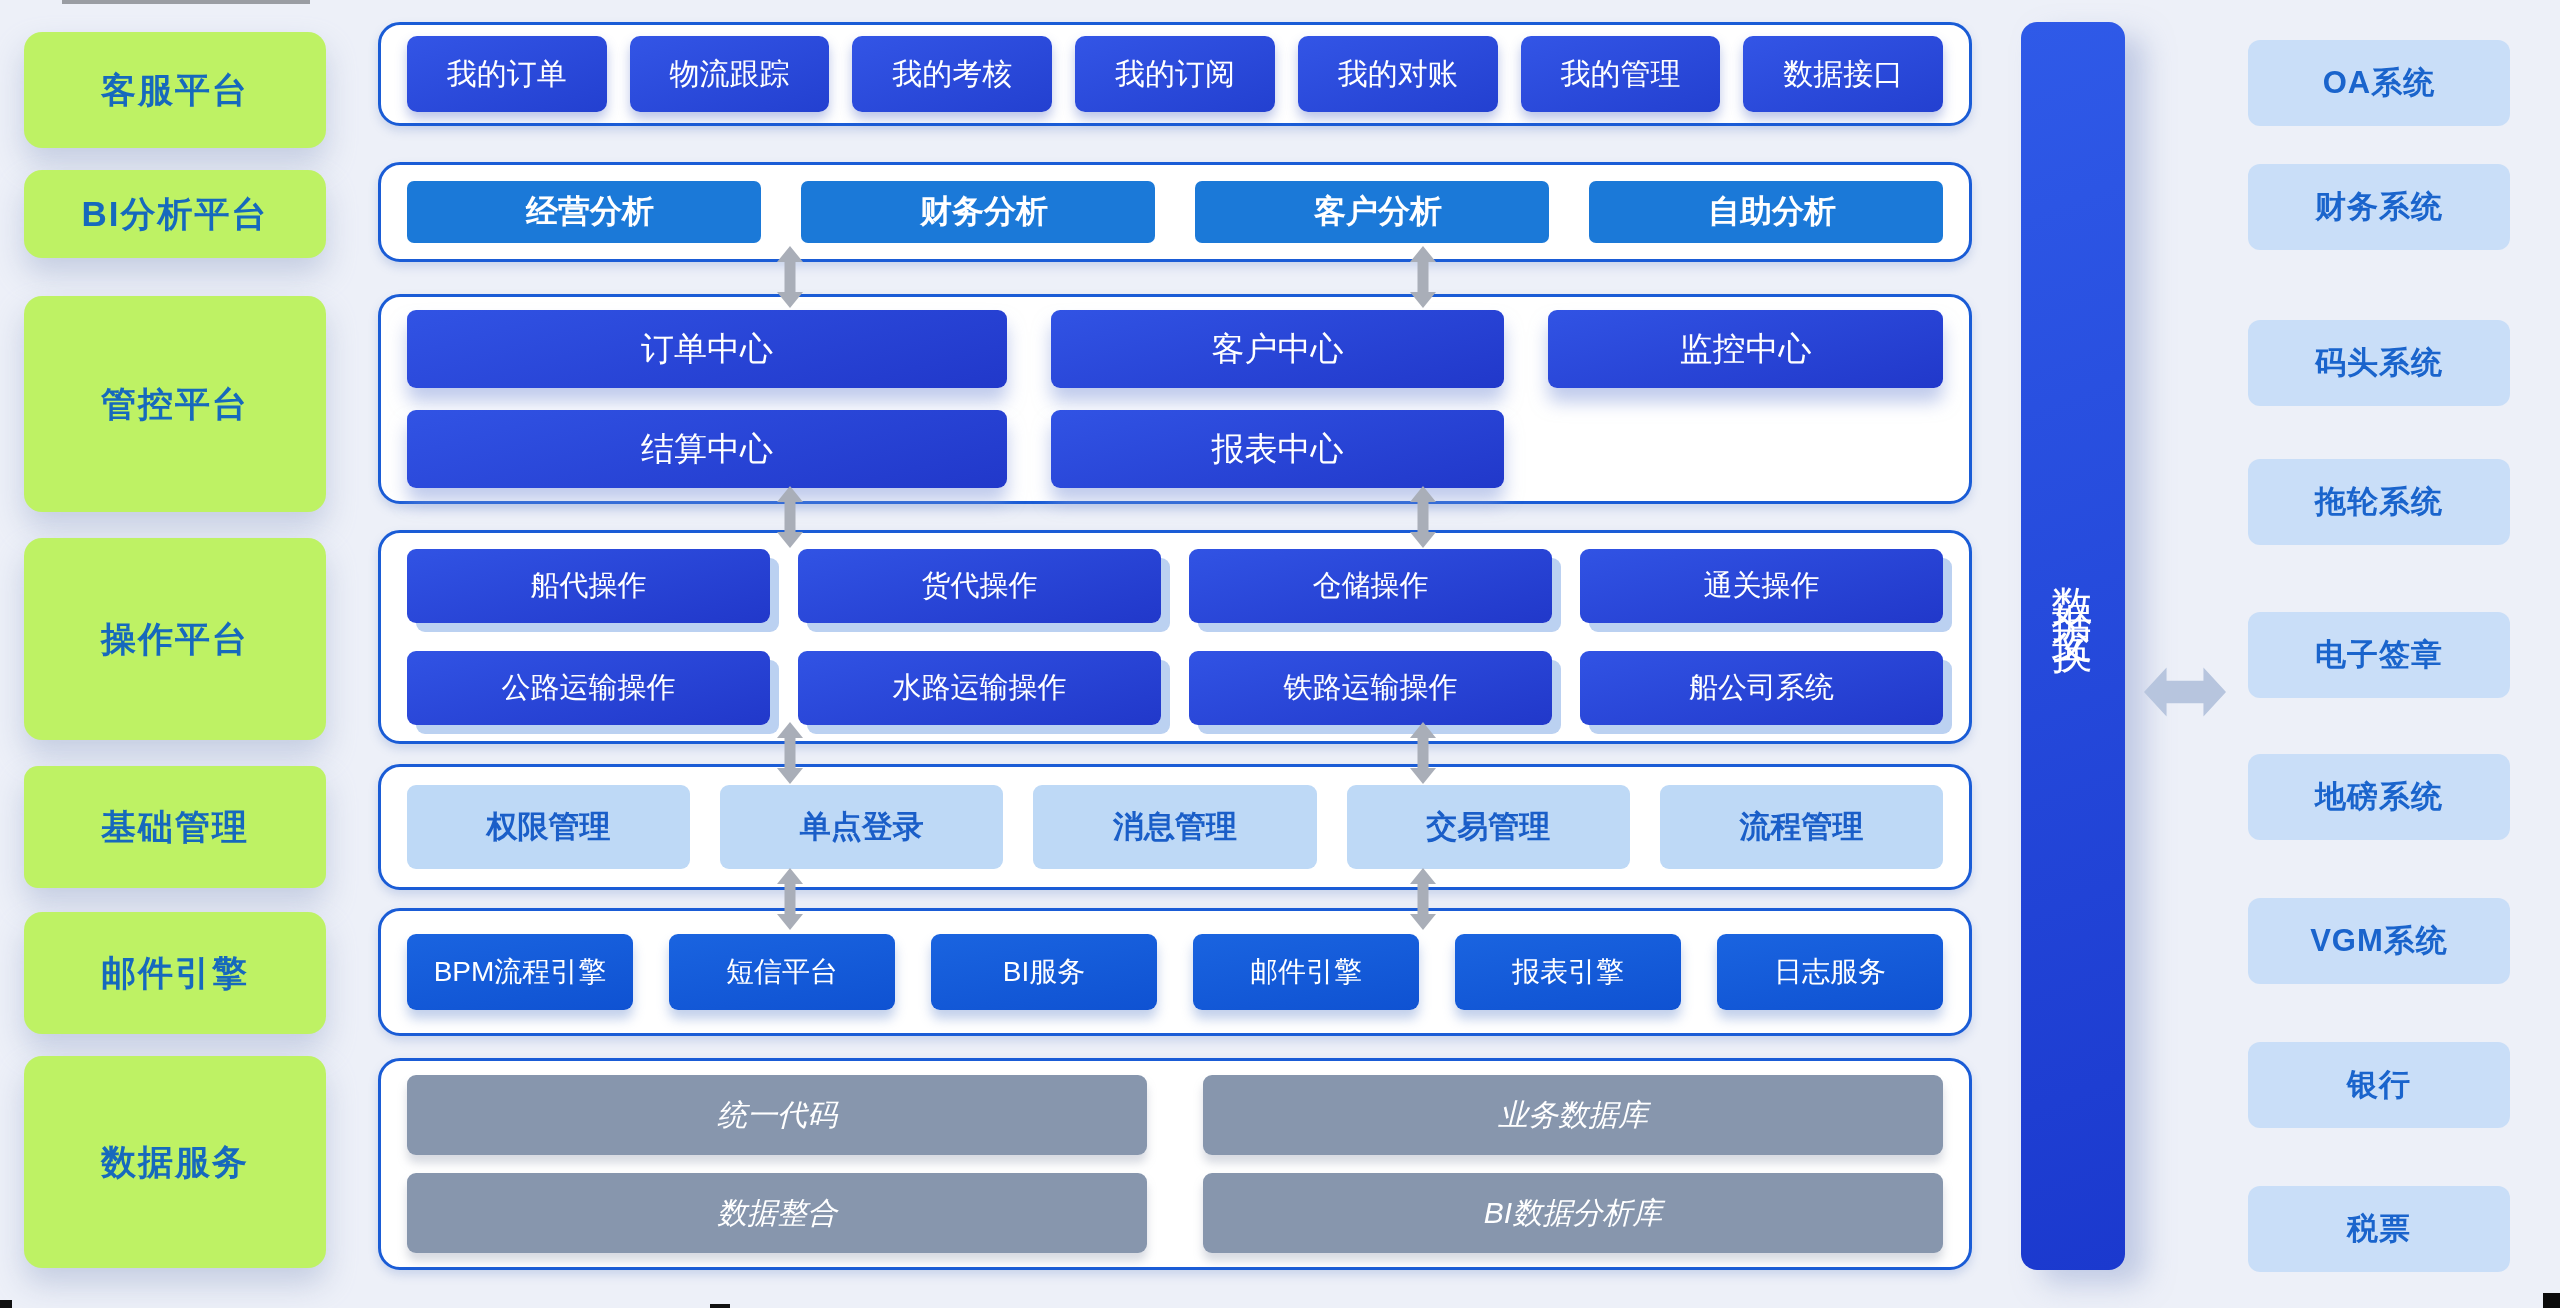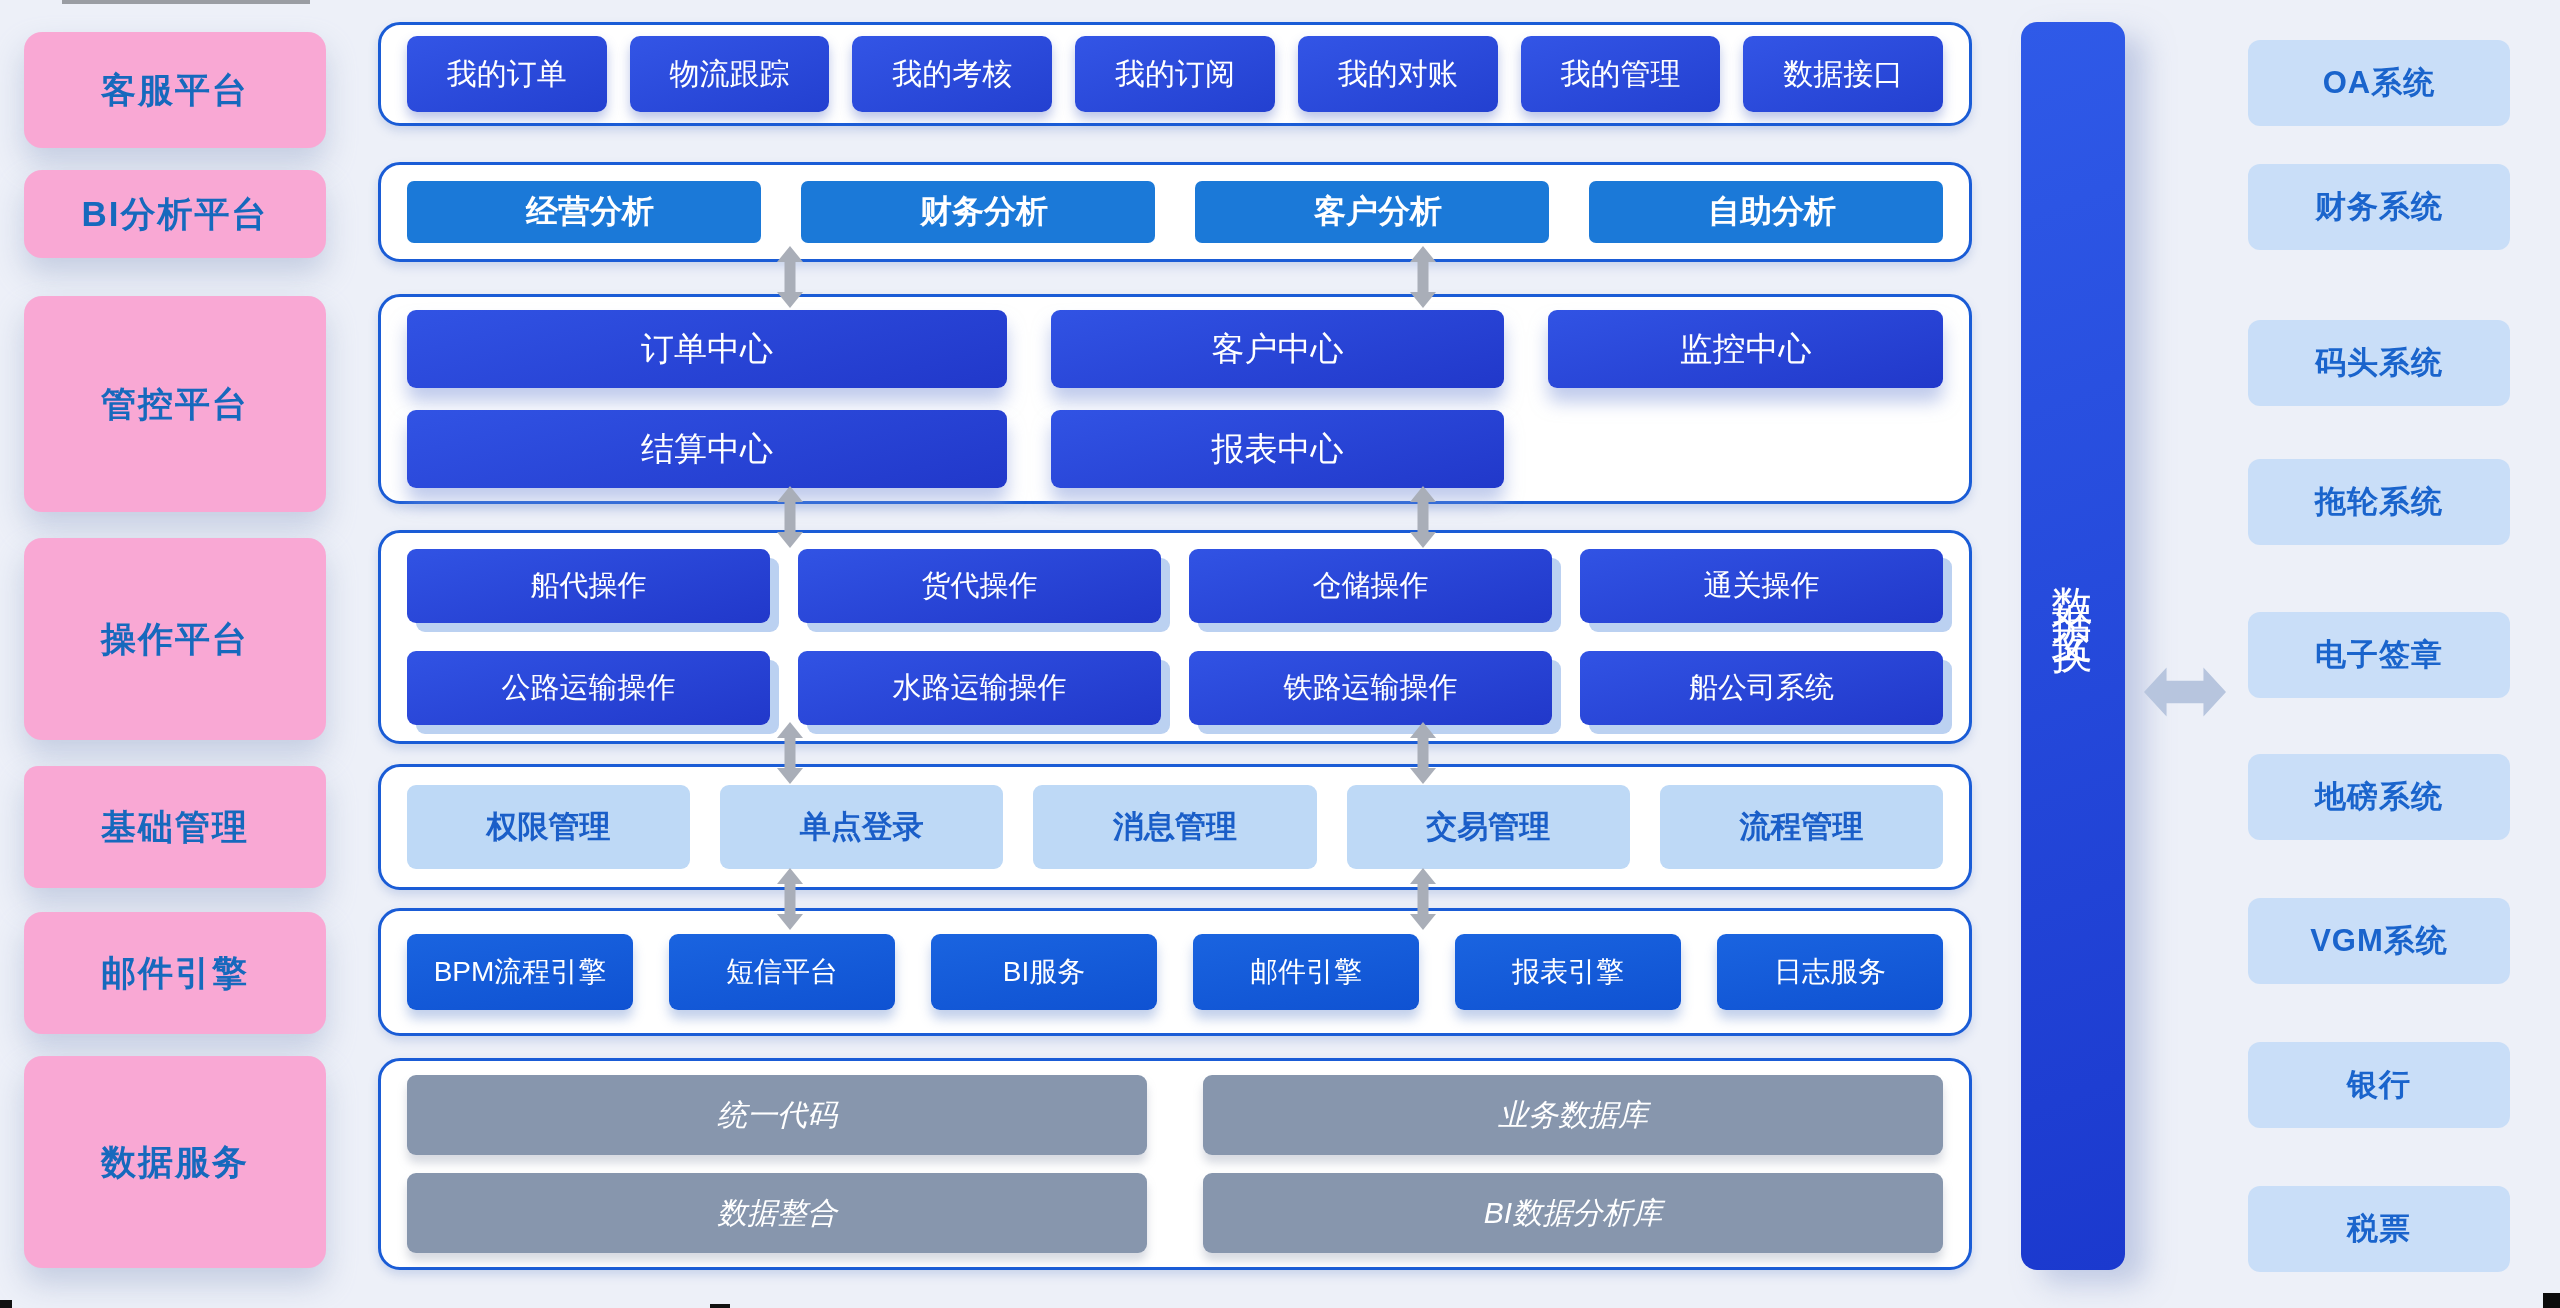--- a/index.html
+++ b/index.html
@@ -11,21 +11,21 @@
   .canvas{position:absolute;inset:0;}
 
   
   .top-line{position:absolute;left:62px;top:0;width:248px;height:4px;background:#9a9da3;}
   .mark-bl{position:absolute;left:0;top:1300px;width:12px;height:8px;background:#111;}
   .mark-bm{position:absolute;left:710px;top:1304px;width:20px;height:4px;background:#111;}
   .mark-br{position:absolute;left:2543px;top:1293px;width:17px;height:15px;background:#0b0b0b;}
 
   
   .side-card{
-    position:absolute;left:24px;width:302px;background:#f9a8d4;border-radius:18px;
+    position:absolute;left:24px;width:302px;background:#bef264;border-radius:18px;
     box-shadow:0 16px 30px rgba(148,163,199,.45);
     display:flex;align-items:center;justify-content:center;
     color:#1669BD;font-size:35px;font-weight:700;letter-spacing:2px;
   }
   .s1{top:32px;height:116px;}
   .s2{top:170px;height:88px;}
   .s3{top:296px;height:216px;}
   .s4{top:538px;height:202px;}
   .s5{top:766px;height:122px;border-radius:14px;}
   .s6{top:912px;height:122px;}

